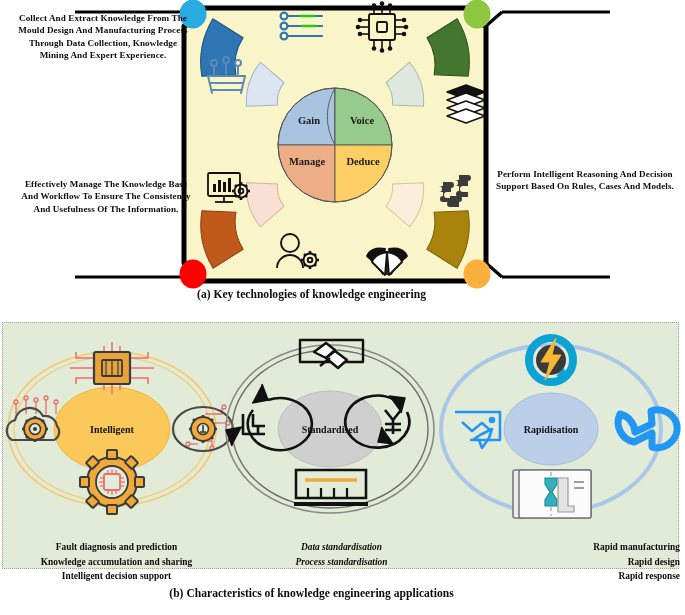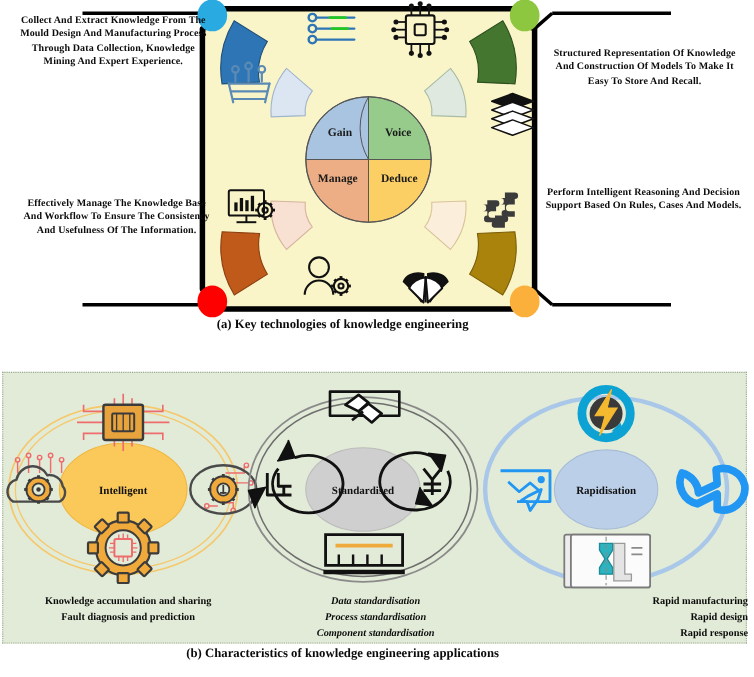--- a/index.html
+++ b/index.html
@@ -18,21 +18,21 @@
   #txt-br{left:494px;top:168px;width:182px;font-family:Liberation Serif, serif;}
 
   .quad-label{font-family:"Liberation Serif",serif;font-weight:bold;font-size:10.5px;fill:#1a1a1a;}
 
   .cap{position:absolute;width:623px;text-align:center;font-weight:bold;
        font-size:11.6px;color:#0b0b0b;font-family:"Liberation Serif",serif;}
   #cap-a{top:288px;}
   #cap-b{top:587px;}
 
   
-  #panel-b{position:absolute;left:0;top:322px;width:685px;height:250px;margin-top:16px;}
+  #panel-b{position:absolute;left:0;top:322px;width:685px;height:250px;}
   #panel-b-bg{position:absolute;left:2px;top:0;width:677px;height:247px;
               background:#e2ebd7;border:1px dotted #9aa98c;box-sizing:border-box;}
 
   .oval-label{font-family:"Liberation Serif",serif;font-weight:bold;font-size:10px;fill:#111;}
 
   .col-cap{position:absolute;text-align:center;font-weight:bold;
            font-size:9.4px;line-height:14.5px;color:#0b0b0b;}
   #cap-col1{left:4px;top:540px;width:225px;}
   #cap-col2{left:229px;top:540px;width:225px;font-style:italic;}
   #cap-col3{left:455px;top:540px;width:225px;text-align:right;}
@@ -204,21 +204,20 @@
       <path d="M 385,249 C 375,247 369,251 367,256 C 372,261 378,266 383,274 L 385,249 Z" fill="#111"></path>
       <path d="M 387,252 C 380,253 374,257 372,262 L 385,275 L 387,252 Z" fill="#fff"></path>
       <path d="M 389,249 C 399,247 405,251 407,256 C 402,261 396,266 391,274 L 389,249 Z" fill="#111"></path>
       <path d="M 387,252 C 394,253 400,257 402,262 L 389,275 L 387,252 Z" fill="#fff"></path>
       <line x1="387" y1="251" x2="387" y2="275"></line>
     </g>
 
   </svg>
 
   <div class="side-text" id="txt-tl">Collect And Extract Knowledge From The Mould Design And Manufacturing Process Through Data Collection, Knowledge Mining And Expert Experience.</div>
-  <div class="side-text" id="txt-tr">Structured Representation Of Knowledge And Construction Of Models To Make It Easy To Store And Recall.</div>
   <div class="side-text" id="txt-bl">Effectively Manage The Knowledge Base And Workflow To Ensure The Consistency And Usefulness Of The Information.</div>
   <div class="side-text" id="txt-br">Perform Intelligent Reasoning And Decision Support Based On Rules, Cases And Models.</div>
 </div>
 
 <div class="cap" id="cap-a">(a) Key technologies of knowledge engineering</div>
 
 <div id="panel-b">
   <div id="panel-b-bg"></div>
 
   <svg width="685" height="250" viewBox="0 0 685 250" style="position:absolute;left:0;top:0;">
@@ -423,27 +422,27 @@
         <line x1="551" y1="150" x2="551" y2="194" stroke="#8a8a8a" stroke-width="1" stroke-dasharray="4 3"></line>
         <line x1="574" y1="160" x2="584" y2="160" stroke="#8a8a8a" stroke-width="1.6"></line>
         <line x1="574" y1="166" x2="584" y2="166" stroke="#8a8a8a" stroke-width="1.6"></line>
       </g>
     </g>
 
   </svg>
 </div>
 
 <div class="col-cap" id="cap-col1">
+  <div>Fault diagnosis and prediction</div>
   <div>Knowledge accumulation and sharing</div>
-  <div>Fault diagnosis and prediction</div>
+  <div>Intelligent decision support</div>
 </div>
 <div class="col-cap" id="cap-col2">
   <div>Data standardisation</div>
   <div>Process standardisation</div>
-  <div>Component standardisation</div>
 </div>
 <div class="col-cap" id="cap-col3">
   <div>Rapid manufacturing</div>
   <div>Rapid design</div>
   <div>Rapid response</div>
 </div>
 
 <div class="cap" id="cap-b">(b) Characteristics of knowledge engineering applications</div>
 
 </body></html>

